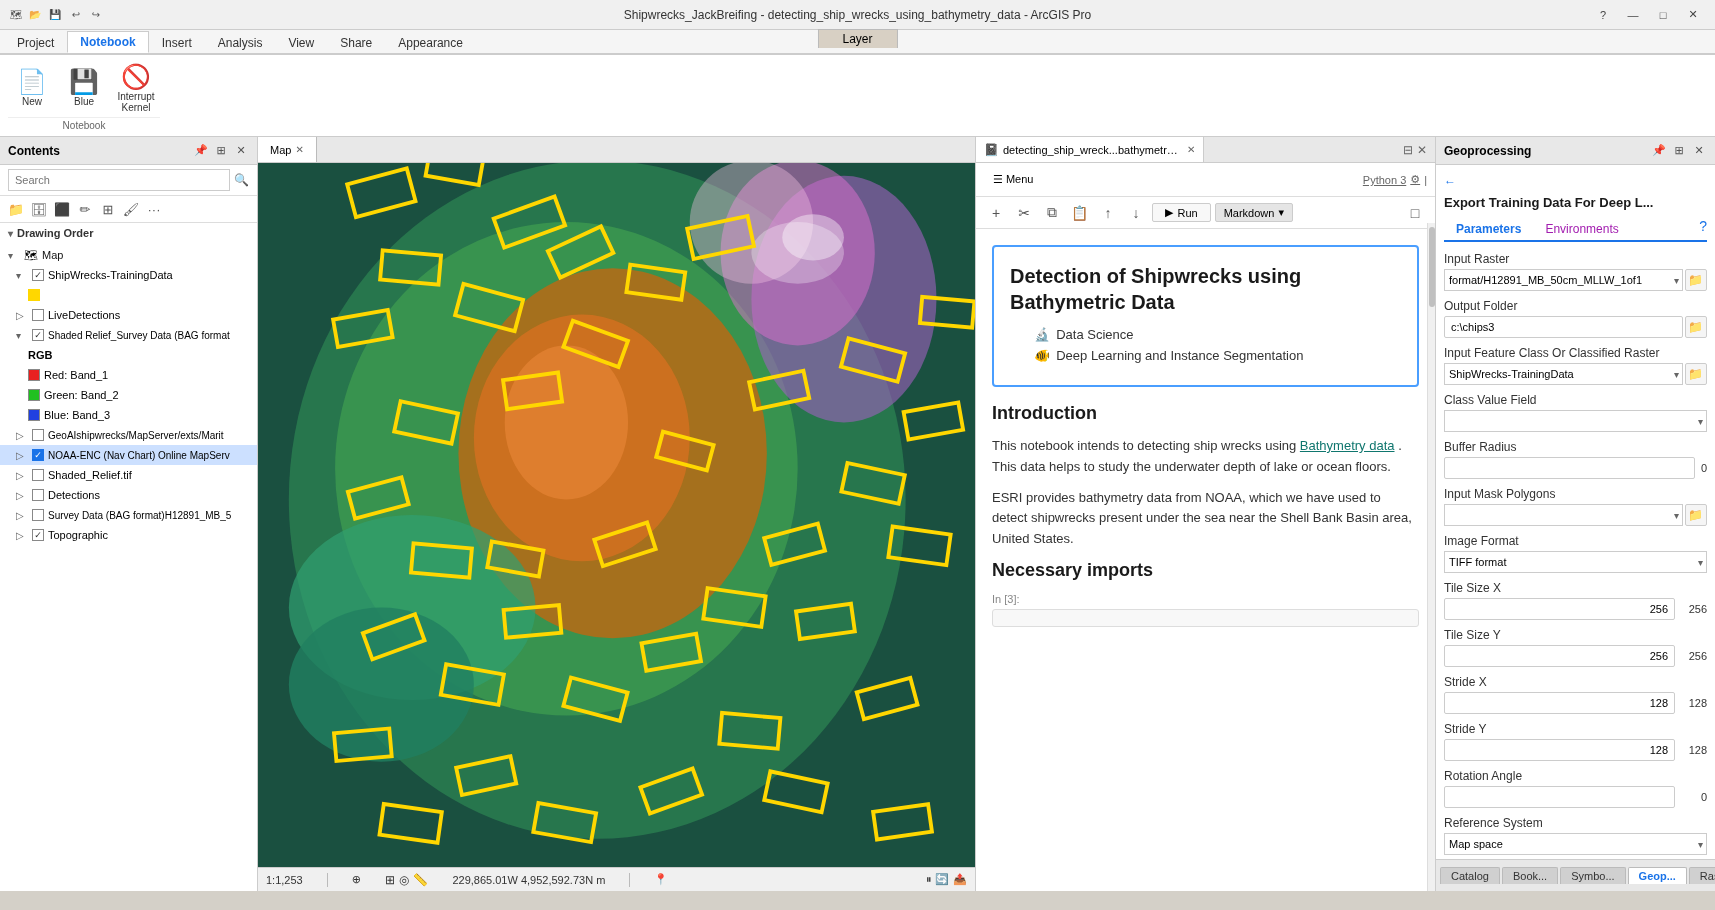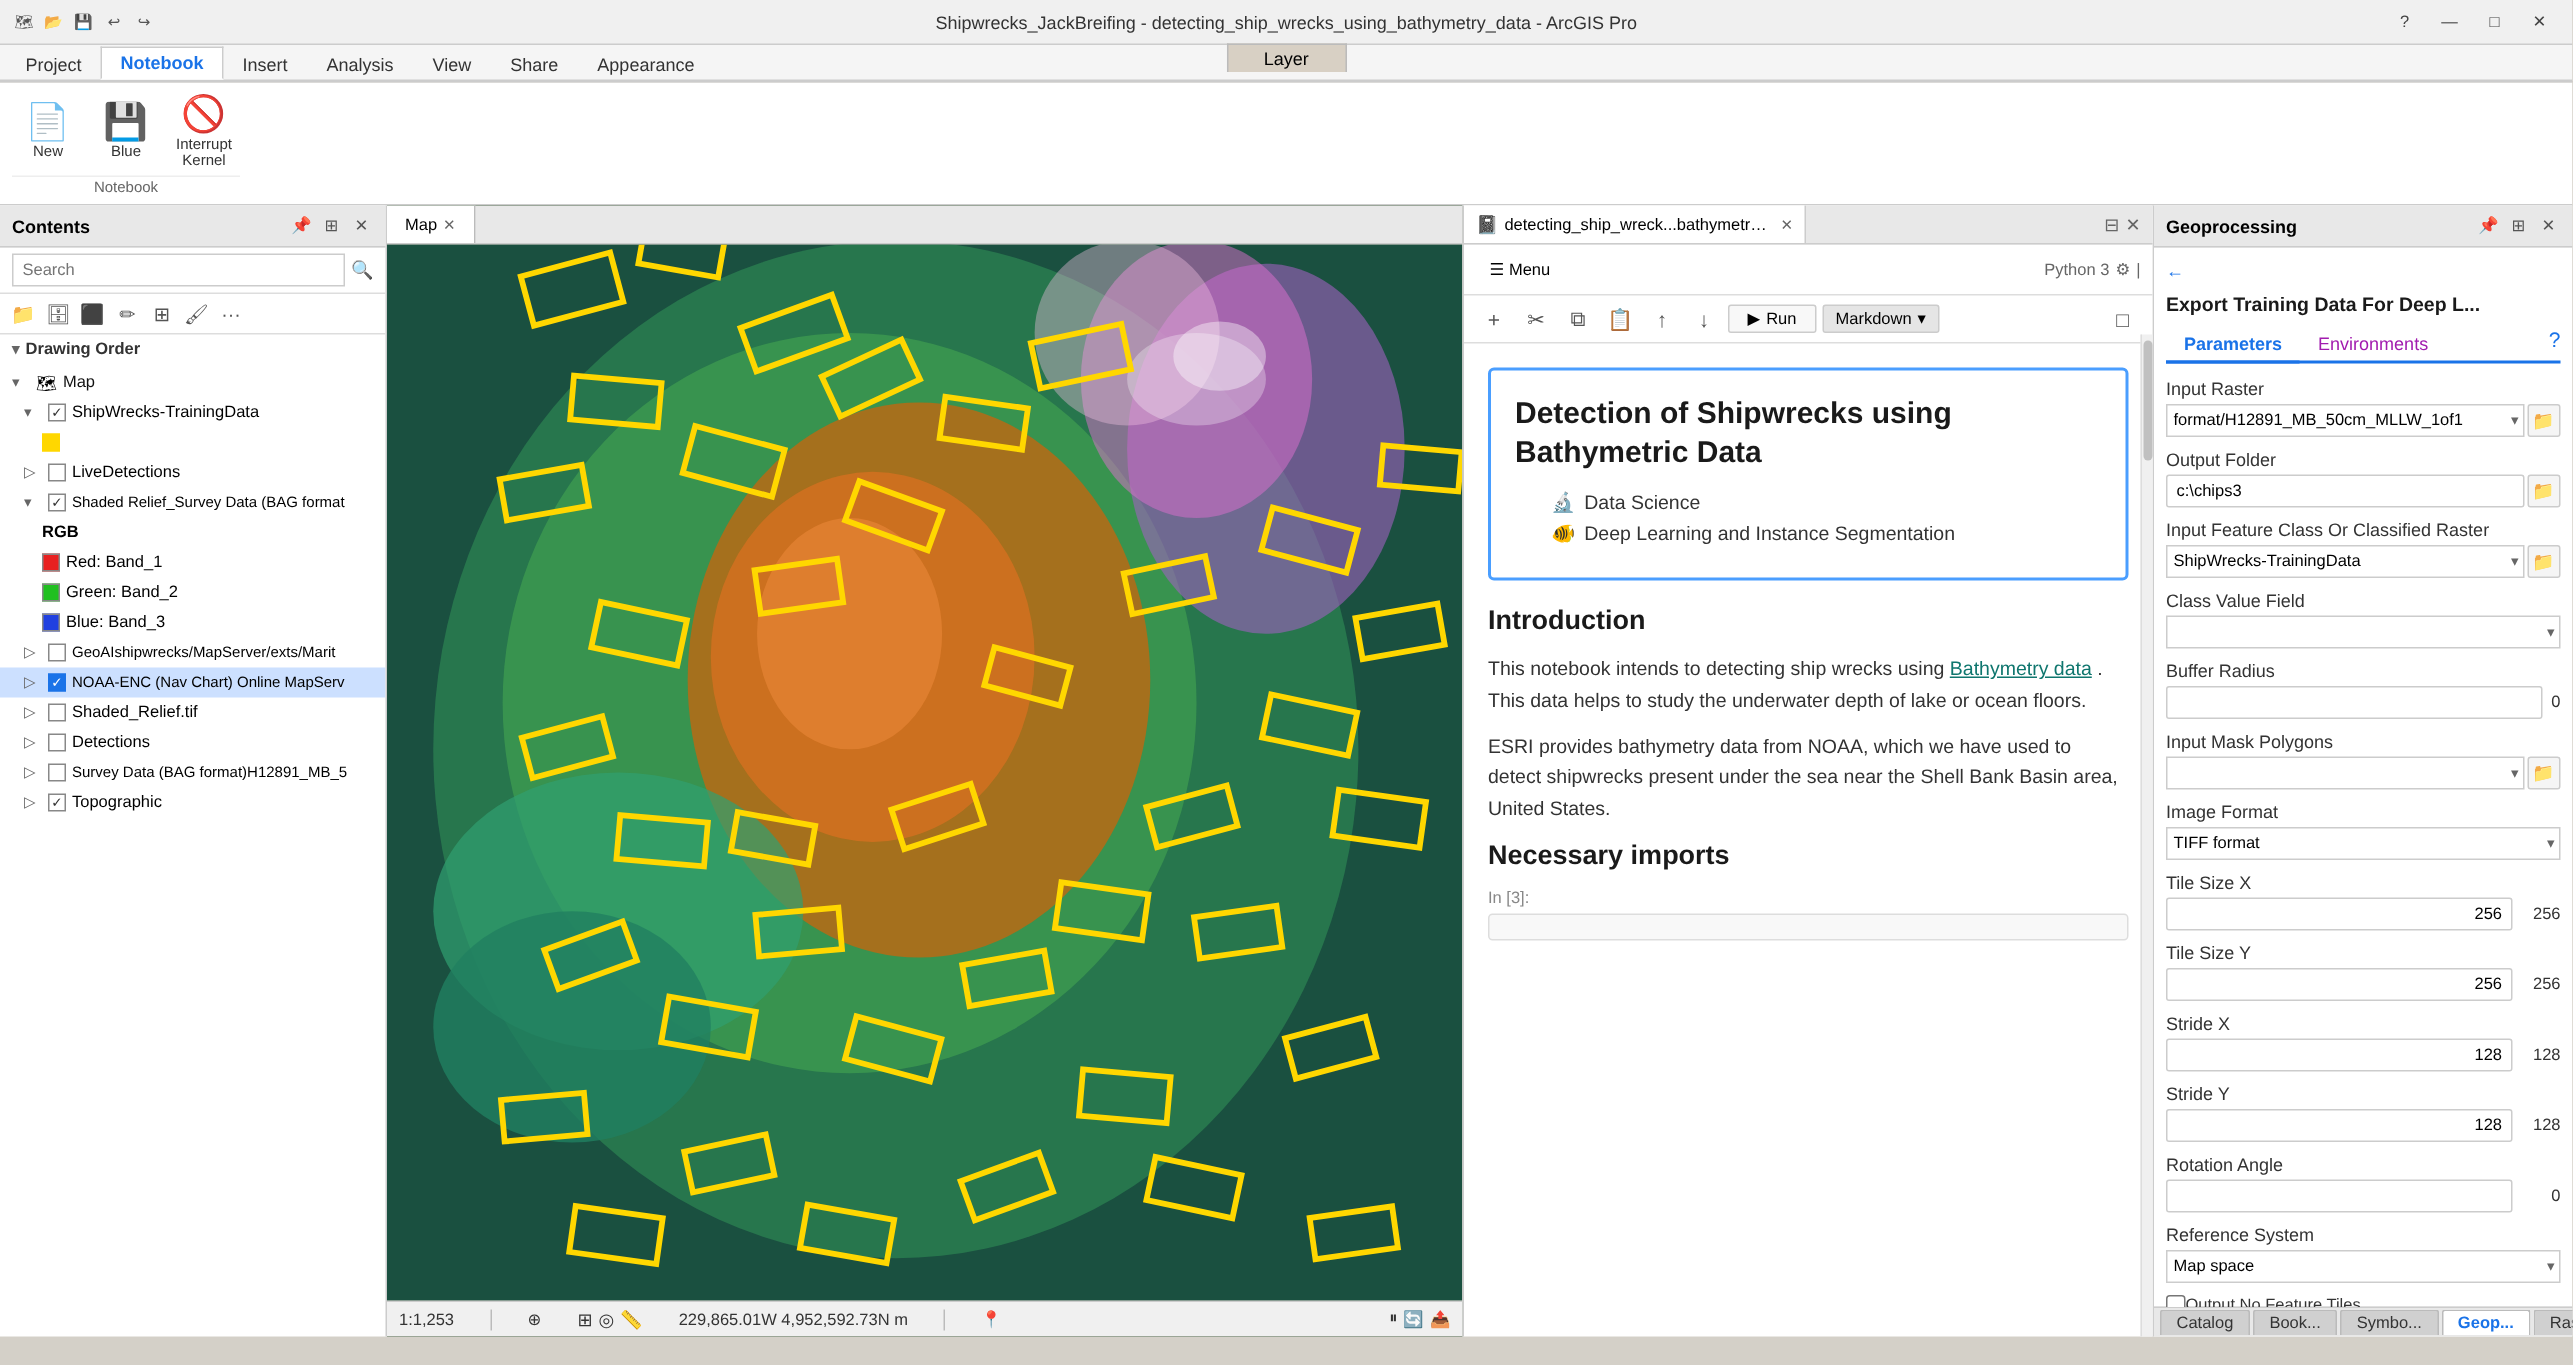--- a/index.html
+++ b/index.html
@@ -250,20 +250,21 @@
       cursor: pointer;
       border-radius: 2px;
     }
     .python-indicator {
       margin-left: auto;
       font-size: 11px;
       color: #666;
       display: flex;
       align-items: flex-end;
       gap: 4px;
+      text-decoration: underline;
     }
 
     .notebook-action-bar {
       height: 32px;
       border-bottom: 1px solid #ddd;
       display: flex;
       align-items: center;
       padding: 0 8px;
       gap: 4px;
     }
@@ -366,21 +367,21 @@
       background: white; border-radius: 2px;
     }
     .geo-folder-btn {
       width: 22px; height: 22px; border: 1px solid #ccc; background: #f5f5f5; cursor: pointer;
       display: flex; align-items: center; justify-content: center; font-size: 12px; border-radius: 2px;
     }
     .geo-checkbox-row { display: flex; align-items: flex-end; gap: 0; font-size: 11px; color: #333; margin-bottom: 6px; text-decoration: underline; }
 
     
     .bottom-panel-tabs {
-      height: 20px;
+      height: 32px;
       background: #e8e8e8;
       display: flex;
       align-items: center;
       border-top: 1px solid #ccc;
       padding: 0 4px;
       gap: 2px;
     }
     .bottom-tab {
       padding: 2px 10px;
       font-size: 11px;

